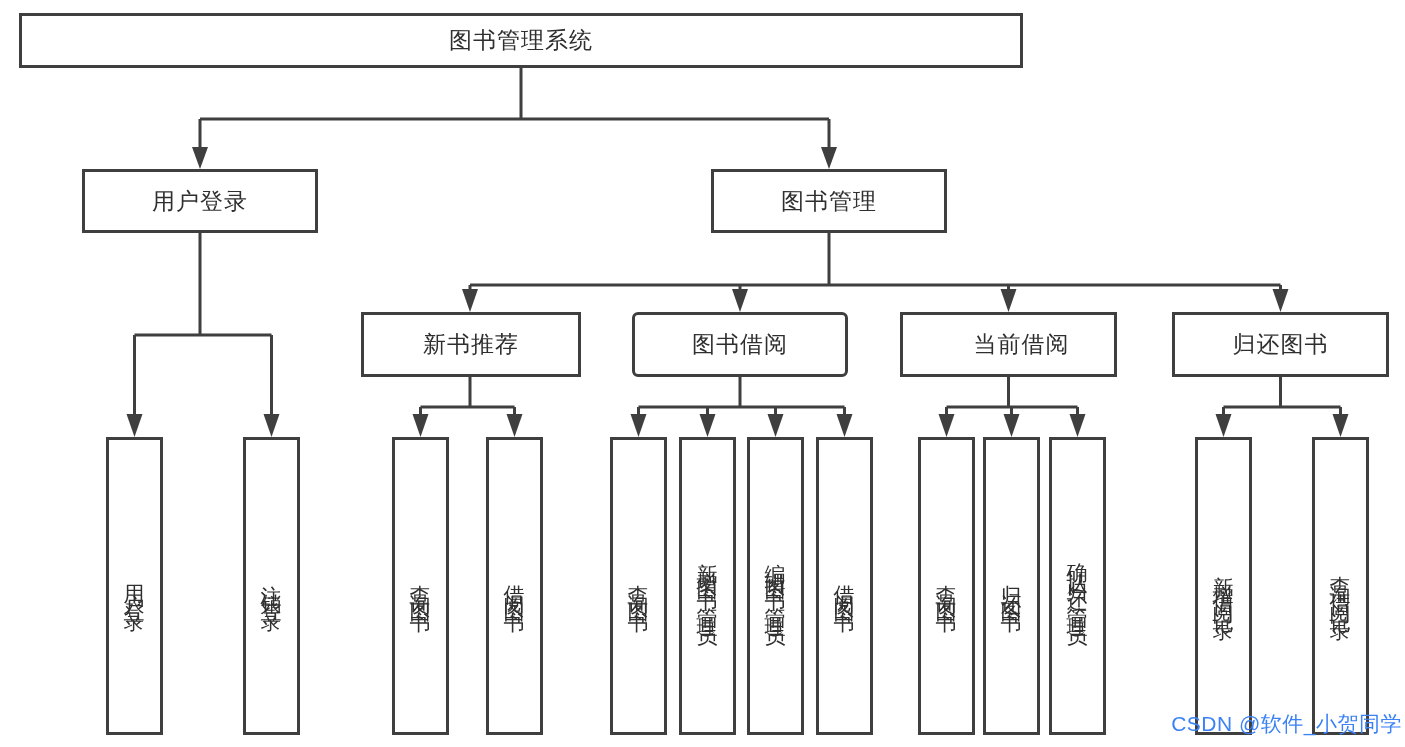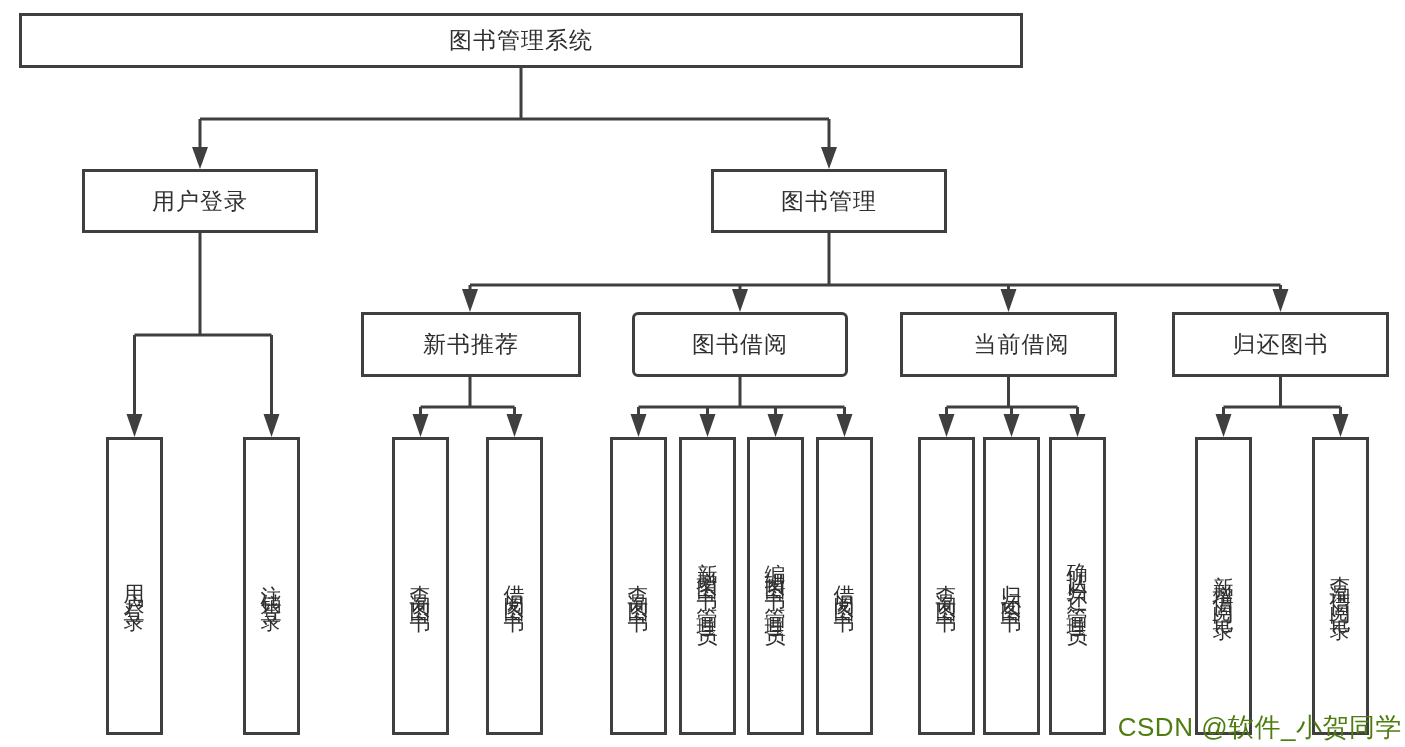--- a/index.html
+++ b/index.html
@@ -34,21 +34,21 @@
     writing-mode:vertical-rl;text-orientation:mixed;
     font-size:21px;letter-spacing:9px;line-height:1.1;white-space:nowrap;
   }
   #f0{left:106px;}  #f1{left:243px;}
   #f2{left:392px;}  #f3{left:486px;}
   #f4{left:610px;}  #f5{left:679px;}  #f6{left:747px;}  #f7{left:816px;}
   #f8{left:918px;}  #f9{left:983px;}  #f10{left:1049px;}
   #f11{left:1195px;} #f12{left:1312px;}
   .watermark{
     position:absolute;right:3px;top:710px;z-index:5;
-    font-size:26px;color:#4d7c0f;letter-spacing:0.5px;white-space:nowrap;
+    font-size:21px;color:#3b82f6;letter-spacing:0.5px;white-space:nowrap;
   }
 </style>
 </head>
 <body>
 
 <svg class="connectors" width="1405" height="747" viewBox="0 0 1405 747">
   <g stroke="#3f3f3f" stroke-width="3" fill="none">
 
     <path d="M521,68 V119 M200,119 H829 M200,119 V149 M829,119 V149"></path>
 

